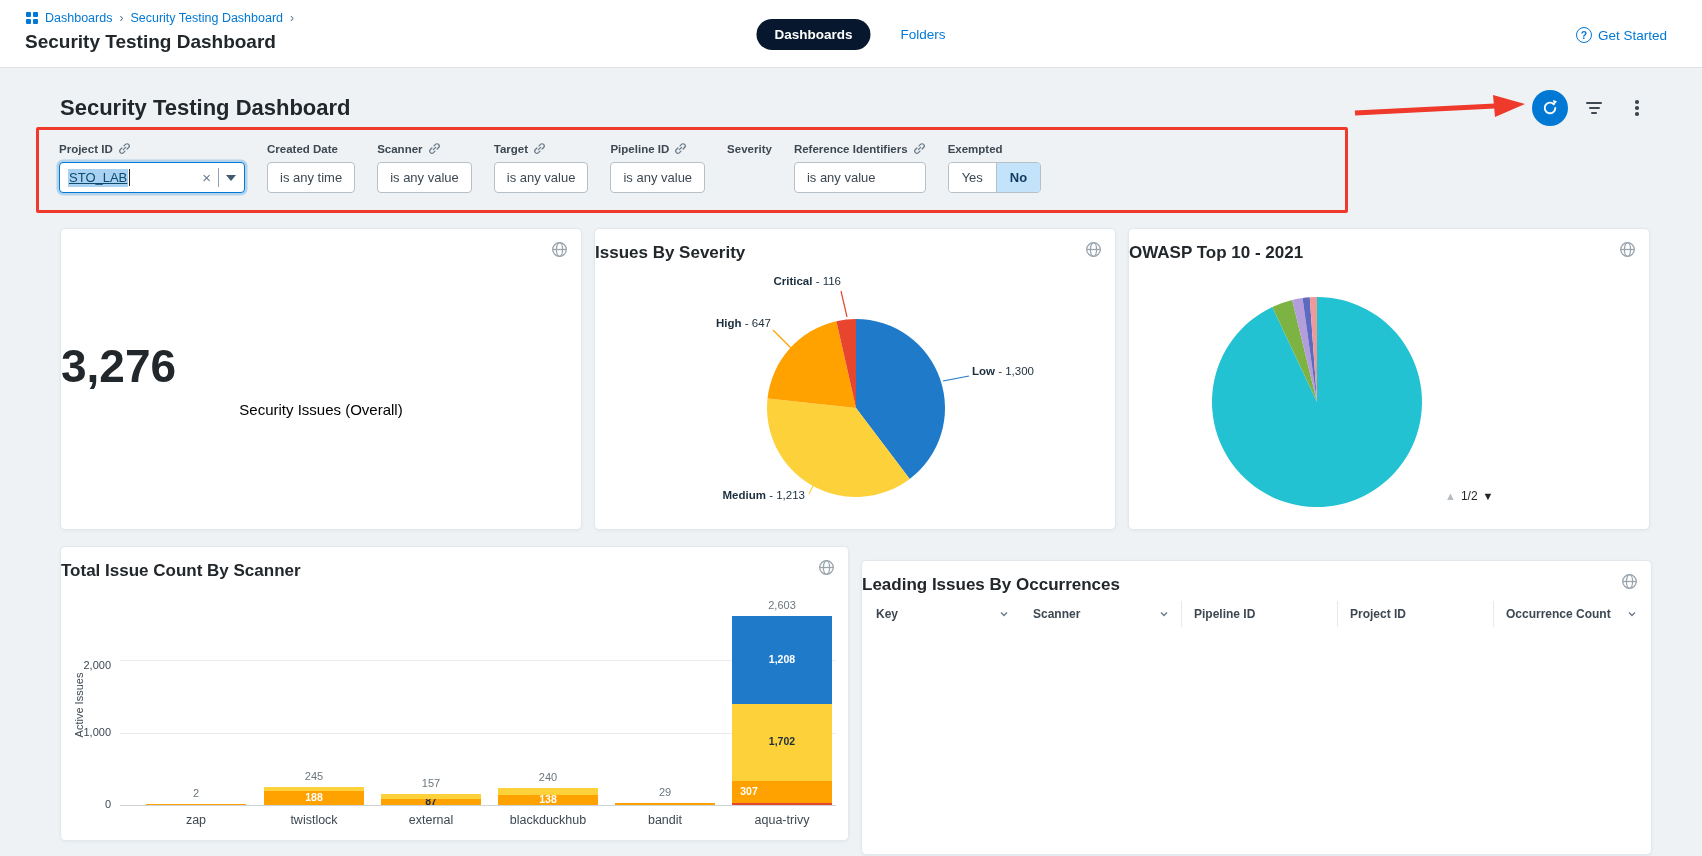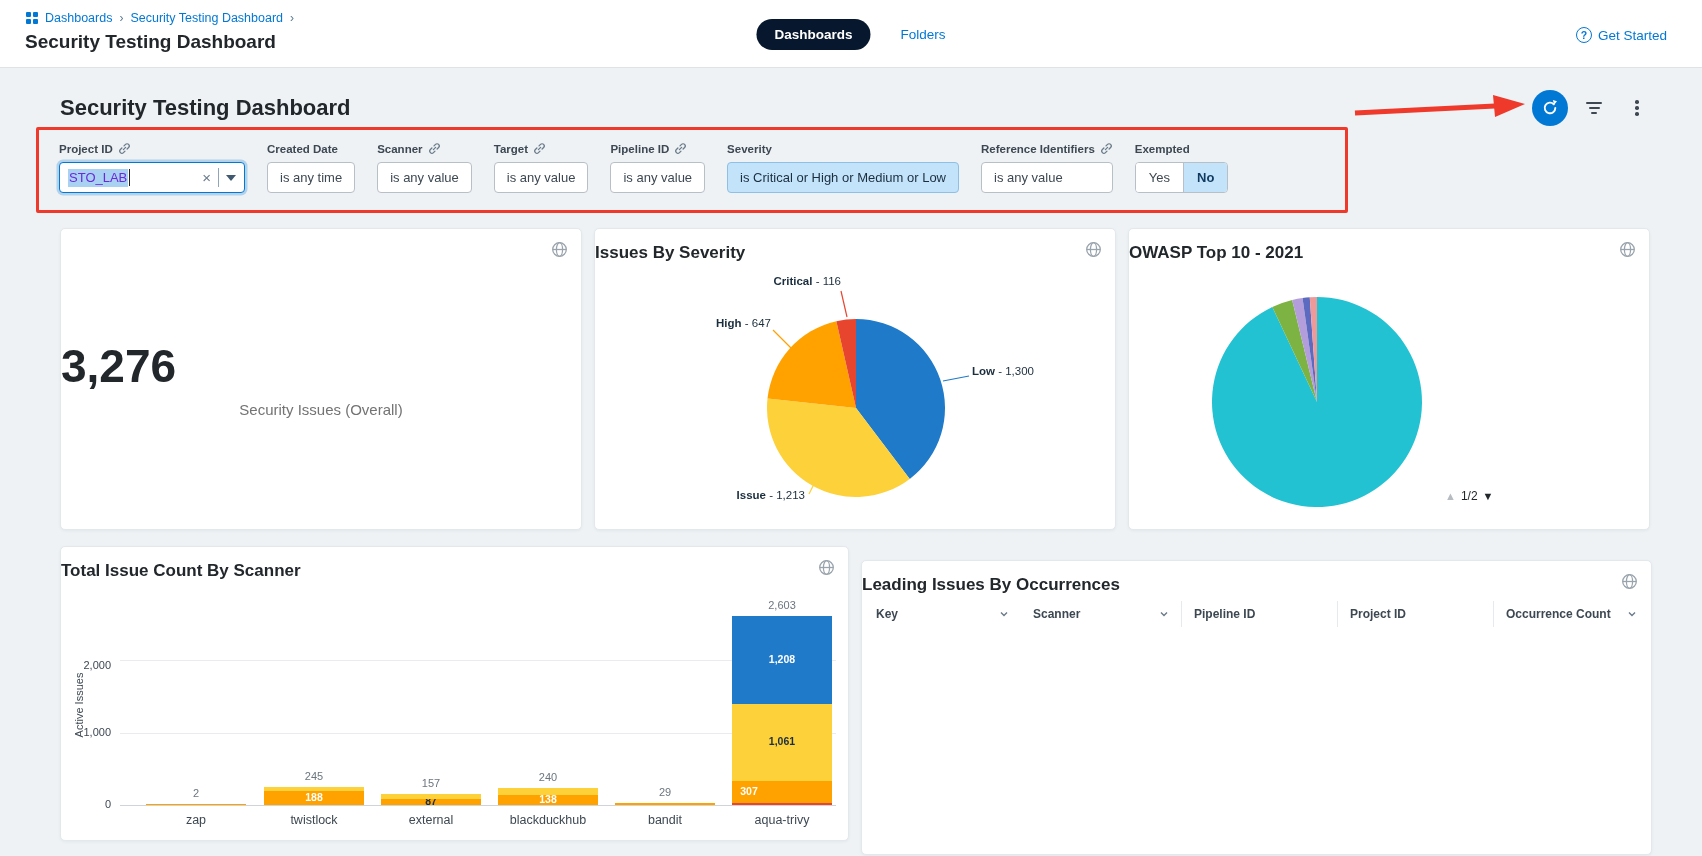--- a/index.html
+++ b/index.html
@@ -30,21 +30,21 @@
 .kebab { position:absolute; left:1630px; top:97px; width:14px; height:22px; display:flex; flex-direction:column; align-items:center; justify-content:center; gap:2.5px; cursor:pointer; }
 .kebab i { width:3.5px; height:3.5px; border-radius:50%; background:#3d4852; display:block; }
 
 
 .filter-bar { position:absolute; left:39px; top:132px; width:1307px; height:78px; display:flex; gap:22px; padding:9px 20px 0; }
 .filter { display:flex; flex-direction:column; }
 .f-label { display:flex; align-items:center; gap:5px; font-size:11.5px; font-weight:bold; color:#3d4852; height:15px; white-space:nowrap; }
 .f-box { margin-top:6px; height:31px; background:#fff; border:1px solid #b7bfc7; border-radius:4px; font-size:13px; color:#3d4852; padding:8px 12px; display:flex; align-items:center; white-space:nowrap; }
 .f-box.hl { background:#c3e3fa; border-color:#8ebfe6; color:#1b2e3e; }
 .f-input { margin-top:6px; height:31px; width:186px; background:#fff; border:1.5px solid #0278d5; box-shadow:0 0 0 2.5px rgba(2,120,213,.25); border-radius:4px; display:flex; align-items:center; padding:0 8px; }
-.f-input .sel { font-size:13px; color:#6d28d9; background:#a9d1f2; padding:1.5px 1px; }
+.f-input .sel { font-size:13px; color:#0c4a6e; background:#a9d1f2; padding:1.5px 1px;text-decoration:underline; }
 .f-input .cursorline { width:1px; height:17px; background:#222; margin-left:1px; }
 .f-input .clear { margin-left:auto; color:#6b7b8a; font-size:15px; line-height:1; cursor:pointer; padding:0 3px; }
 .f-input .vdiv { width:1px; height:19px; background:#8fa6b8; margin:0 7px 0 4px; }
 .f-input .dd { width:0; height:0; border-left:5px solid transparent; border-right:5px solid transparent; border-top:6px solid #41596e; cursor:pointer; }
 .seg { margin-top:6px; height:31px; display:flex; border:1px solid #b7bfc7; border-radius:4px; overflow:hidden; background:#fff; }
 .seg .opt { border:none; background:#fff; font-size:13px; color:#3d4852; padding:0 13px; }
 .seg .opt.selected { background:#c3e3fa; color:#0f3a5f; font-weight:bold; border-left:1px solid #b7bfc7; }
 
 
 .red-rect { position:absolute; left:36px; top:127px; width:1312px; height:86px; border:3.5px solid #ee392b; border-radius:2px; z-index:9; pointer-events:none; }
@@ -54,21 +54,21 @@
 .card { position:absolute; background:#fff; border:1px solid #e2e8ec; border-radius:5px; box-shadow:0 1px 3px rgba(40,60,80,.06); }
 .card-title { position:absolute; top:14px; left:0; width:100%; text-align:left; font-size:17px; font-weight:bold; color:#22272b; }
 .globe { position:absolute; top:12px; right:13px; width:17px; height:17px; cursor:pointer; }
 #card-overall { left:60px; top:228px; width:522px; height:302px; }
 #card-severity { left:594px; top:228px; width:522px; height:302px; }
 #card-owasp { left:1128px; top:228px; width:522px; height:302px; }
 #card-bar { left:60px; top:546px; width:789px; height:295px; }
 #card-table { left:861px; top:560px; width:791px; height:295px; }
 
 .big-number { position:absolute; top:110px; width:100%; text-align:left; font-size:46px; font-weight:bold; color:#22272b; }
-.big-label { position:absolute; top:172px; width:100%; text-align:center; font-size:15px; color:#737373; }
+.big-label { position:absolute; top:172px; width:100%; text-align:center; font-size:15px; color:#000000; }
 
 svg.pie { position:absolute; }
 .callout-lines { position:absolute; left:0; top:0; pointer-events:none; }
 .callout { position:absolute; font-size:11.5px; color:#1b2e3e; white-space:nowrap; }
 .callout b { font-weight:bold; }
 
 .pager { position:absolute; left:316px; top:260px; display:flex; align-items:center; gap:5px; font-size:12px; color:#22272b; }
 .pg-up { color:#b6bcc2; font-size:11px; cursor:pointer; }
 .pg-dn { color:#22272b; font-size:11px; cursor:pointer; }
 
@@ -207,21 +207,20 @@
           </g>
         </svg>
     </div>
     <button class="f-box">is any value</button>
   </div>
 
   <div class="filter">
     <div class="f-label">
         <span>Severity</span>
       </div>
-    <button class="f-box hl">is Critical or High or Medium or Low</button>
   </div>
 
   <div class="filter">
     <div class="f-label">
       <span>Reference Identifiers</span>
       <svg width="13" height="13" viewBox="0 0 14 14">
           <g fill="none" stroke="#6b7b8a" stroke-width="1.4" stroke-linecap="round">
             <path d="M5.8 8.2 8.2 5.8"></path>
             <path d="M6.5 4.2l1.6-1.6a2.3 2.3 0 0 1 3.3 3.3L9.8 7.5"></path>
             <path d="M7.5 9.8 5.9 11.4a2.3 2.3 0 0 1-3.3-3.3l1.6-1.6"></path>
@@ -280,21 +279,21 @@
   <div class="callout" style="left:146px;top:46px;width:100px;text-align:right">
     <b>Critical</b> <span>- 116</span>
   </div>
   <div class="callout" style="left:76px;top:88px;width:100px;text-align:right">
     <b>High</b> <span>- 647</span>
   </div>
   <div class="callout" style="left:377px;top:136px">
     <b>Low</b> <span>- 1,300</span>
   </div>
   <div class="callout" style="left:110px;top:260px;width:100px;text-align:right">
-    <b>Issue</b> <span>- 1,213</span>
+    <b>Medium</b> <span>- 1,213</span>
   </div>
 </section>
 
 <section class="card" id="card-owasp">
   <h3 class="card-title">OWASP Top 10 - 2021</h3>
   <svg class="globe" viewBox="0 0 16 16">
       <g fill="none" stroke="#9aa4ad" stroke-width="1.2">
         <circle cx="8" cy="8" r="6.4"></circle>
         <ellipse cx="8" cy="8" rx="2.9" ry="6.4"></ellipse>
         <line x1="1.6" y1="8" x2="14.4" y2="8"></line>
@@ -349,21 +348,21 @@
       <div class="bseg" style="left: 437px; width: 100px; height: 7.395px; top: 240.6px; background: rgb(253, 209, 58);"></div>
       <div class="btotal" style="left: 432px; top: 223.6px;">240</div>
       <div class="bcat" style="left: 432px;">blackduckhub</div>
       <div class="bseg" style="left: 554px; width: 100px; height: 2.1025px; top: 255.898px; background: rgb(255, 162, 0);"></div>
       <div class="btotal" style="left: 549px; top: 238.898px;">29</div>
       <div class="bcat" style="left: 549px;">bandit</div>
       <div class="bseg" style="left: 671px; width: 100px; height: 1.9575px; top: 256.043px; background: rgb(232, 69, 47);"></div>
       <div class="bseg" style="left: 671px; width: 100px; height: 22.2575px; top: 233.785px; background: rgb(255, 162, 0);"></div>
       <div class="bseg-label" style="left: 632px; width: 112px; top: 237.914px; color: rgb(255, 255, 255);">307</div>
       <div class="bseg" style="left: 671px; width: 100px; height: 76.9225px; top: 156.863px; background: rgb(253, 209, 58);"></div>
-      <div class="bseg-label" style="left: 671px; width: 100px; top: 188.324px; color: rgb(27, 46, 62);">1,061</div>
+      <div class="bseg-label" style="left: 671px; width: 100px; top: 188.324px; color: rgb(27, 46, 62);">1,702</div>
       <div class="bseg" style="left: 671px; width: 100px; height: 87.58px; top: 69.2825px; background: rgb(31, 122, 201);"></div>
       <div class="bseg-label" style="left: 671px; width: 100px; top: 106.073px; color: rgb(255, 255, 255);">1,208</div>
       <div class="btotal" style="left: 666px; top: 52.2825px;">2,603</div>
       <div class="bcat" style="left: 666px;">aqua-trivy</div>
     </div>
 </section>
 
 <section class="card" id="card-table">
   <h3 class="card-title">Leading Issues By Occurrences</h3>
   <svg class="globe" viewBox="0 0 16 16">

